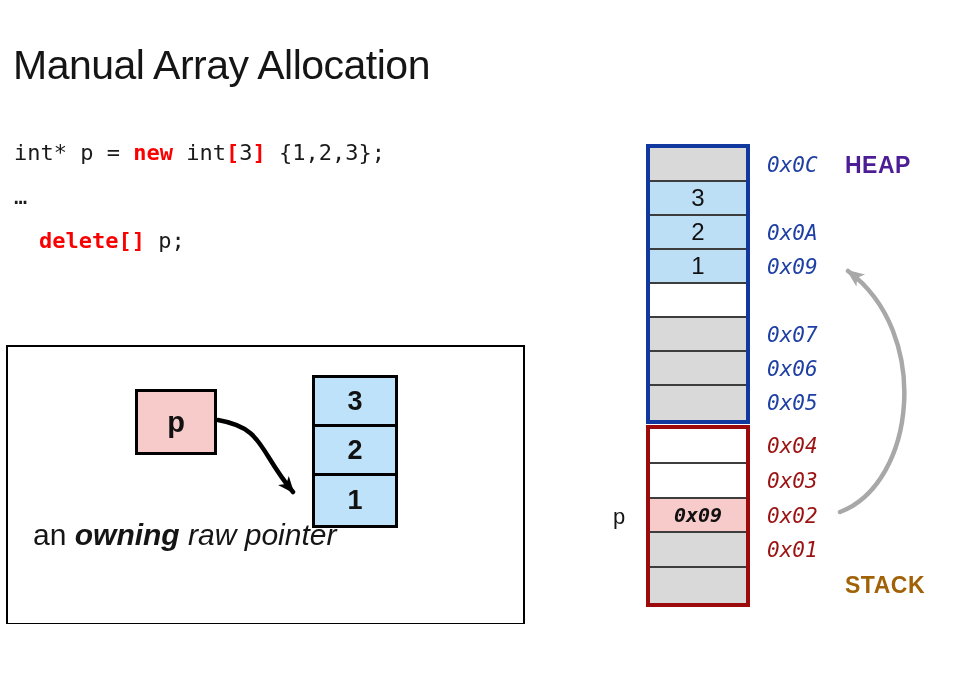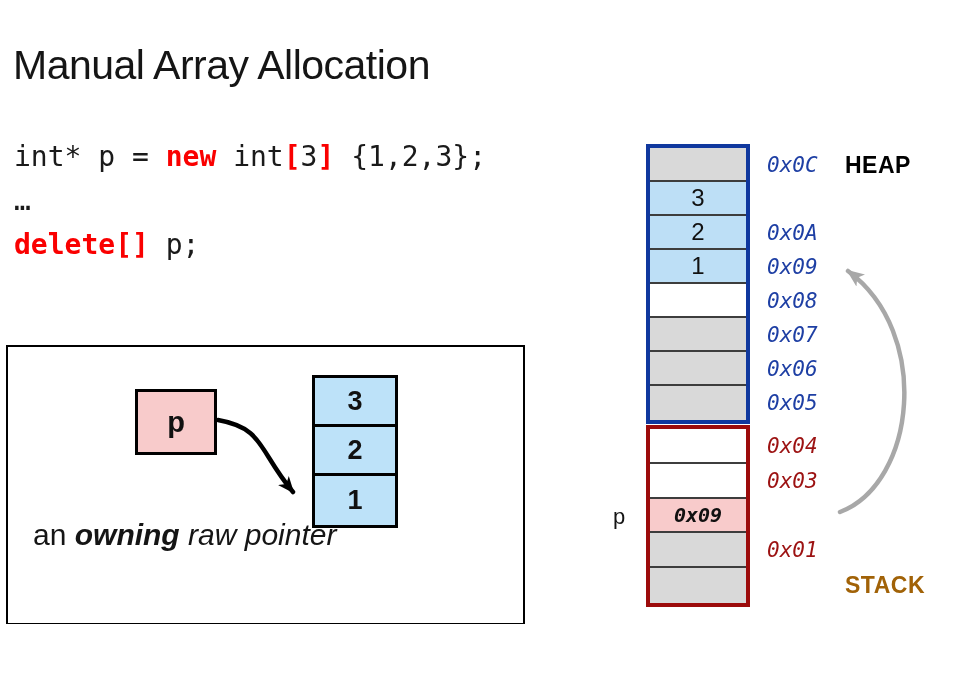--- a/index.html
+++ b/index.html
@@ -8,25 +8,25 @@
     font-family:"Liberation Sans",sans-serif;color:#111;
   }
   
   .title{
     position:absolute;left:13px;top:42px;
     font-size:41px;font-weight:500;letter-spacing:-0.5px;color:#151515;
   }
   
   .code-line{
     position:absolute;left:14px;
-    font-family:"DejaVu Sans Mono",monospace;font-size:28px;color:#1a1a1a;
+    font-family:"DejaVu Sans Mono",monospace;font-size:22px;color:#1a1a1a;
     white-space:pre;
   }
   .code-line span{white-space:pre;}
-  .cl1{top:140px;} .cl2{top:184px;} .cl3{top:228px;}
+  .cl1{top:140px;} .cl2{top:184px;} .cl3{top:228px;margin-left:25px;}
   .kw{color:#fa0000;font-weight:bold;}
   
   .note-box{
     position:absolute;left:6px;top:345px;width:519px;height:280px;
     border:2px solid #000;background:#fff;box-sizing:border-box;
   }
   .pbox{
     position:absolute;left:135px;top:389px;width:82px;height:66px;
     background:#f8cbcb;border:3px solid #000;box-sizing:border-box;
     display:flex;align-items:center;justify-content:center;
@@ -74,21 +74,21 @@
     display:flex;align-items:center;
     font-family:"DejaVu Sans Mono",monospace;font-style:italic;font-weight:normal;
     font-size:21px;
   }
   .haddr{color:#1e3fa4;}
   .saddr{color:#9c1212;height:34.8px;}
   .region-label{
     position:absolute;left:845px;height:34px;display:flex;align-items:center;
     font-size:23px;font-weight:bold;letter-spacing:0.5px;
   }
-  .heap-label{top:148px;color:#000000;}
+  .heap-label{top:148px;color:#4c1d95;}
   .stack-label{top:568px;height:35px;color:#a16207;}
   .p-label{
     position:absolute;left:601px;top:499px;width:36px;height:35px;
     display:flex;align-items:center;justify-content:center;
     font-size:22px;color:#151515;
   }
   
   .arrows{position:absolute;left:0;top:0;width:975px;height:675px;pointer-events:none;}
 </style>
 </head>
@@ -159,27 +159,27 @@
         <span></span>
       </div>
     <div class="mcell fill-gray">
         <span></span>
       </div>
   </div>
 
   <div class="addr haddr" style="top:148px">0x0C</div>
   <div class="addr haddr" style="top:216px">0x0A</div>
   <div class="addr haddr" style="top:250px">0x09</div>
-  <div class="addr haddr" style="top:284px">0x08</div>
   <div class="addr haddr" style="top:318px">0x07</div>
   <div class="addr haddr" style="top:352px">0x06</div>
   <div class="addr haddr" style="top:386px">0x05</div>
 
   <div class="addr saddr" style="top:429px">0x04</div>
   <div class="addr saddr" style="top:464px">0x03</div>
+  <div class="addr saddr" style="top:499px">0x02</div>
   <div class="addr saddr" style="top:533px">0x01</div>
 
   <div class="region-label heap-label">HEAP</div>
   <div class="region-label stack-label">STACK</div>
   <div class="p-label">p</div>
 
   <svg class="arrows" viewBox="0 0 975 675">
     <defs>
       <marker id="mk-black" markerUnits="userSpaceOnUse" markerWidth="18" markerHeight="14" refX="15" refY="7" orient="auto">
         <path d="M0,0 L17,7 L0,14 L4.5,7 Z" fill="#000000"></path>

